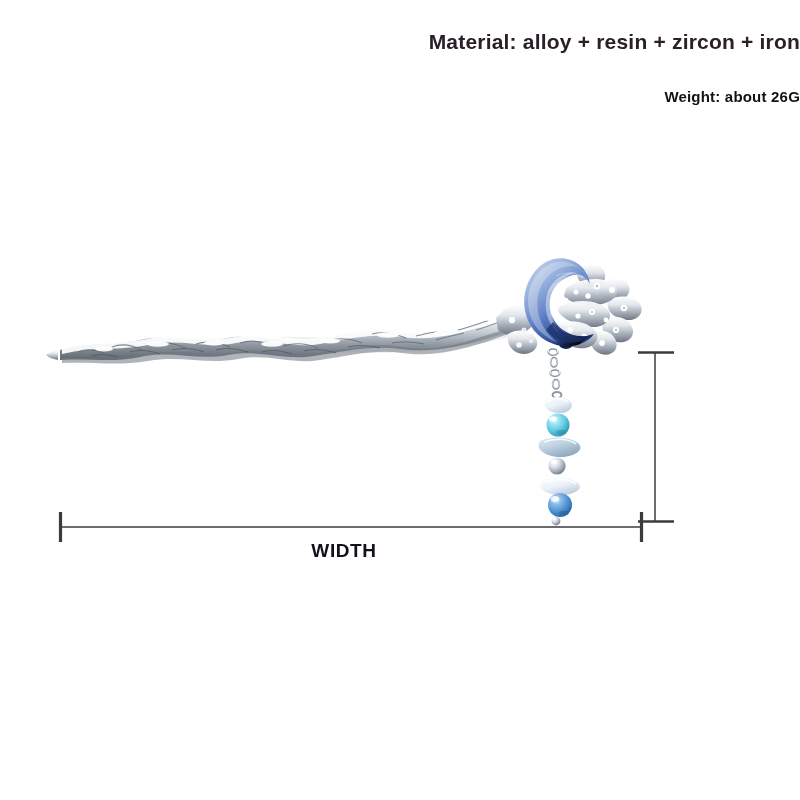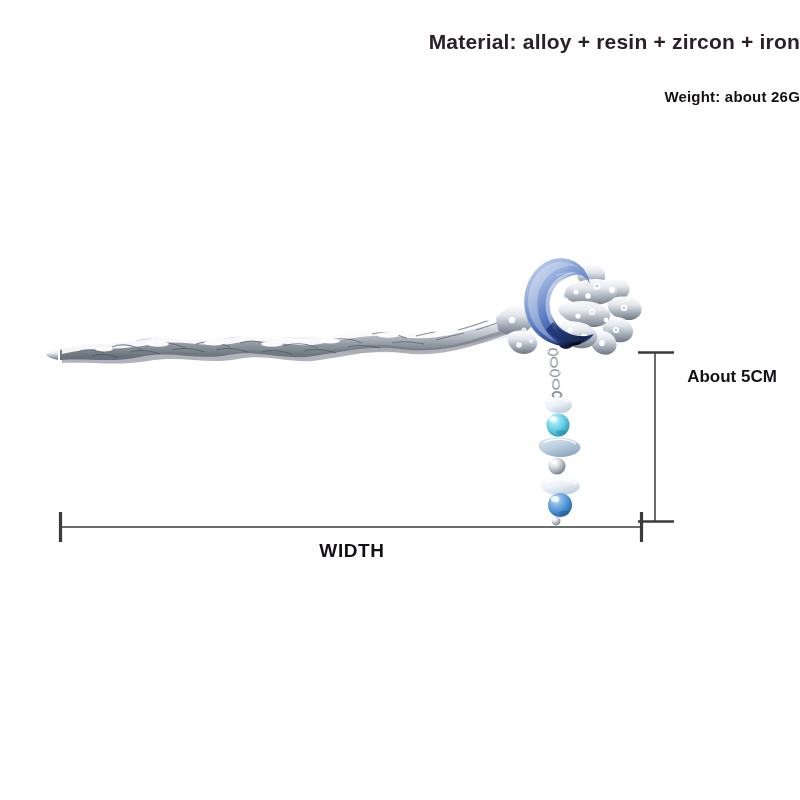--- a/index.html
+++ b/index.html
@@ -62,21 +62,21 @@
     font-weight: bold;
     font-size: 17px;
     line-height: 1.3;
   }
   #length-label {
     left: 672px;
     top: 366px;
     width: 120px;
   }
   #width-label {
-    left: 232px;
+    left: 224px;
     top: 540px;
     width: 240px;
   }
 </style>
 </head>
 <body style="background: rgb(255, 255, 255);">
 
 <svg id="product-figure" viewBox="0 0 800 800" width="800" height="800" xmlns="http://www.w3.org/2000/svg">
   <defs>
 
@@ -359,18 +359,17 @@
     <line x1="638" y1="352.5" x2="674" y2="352.5" stroke-width="2.4"></line>
     <line x1="638" y1="521.5" x2="674" y2="521.5" stroke-width="2.4"></line>
   </g>
 </svg>
 
 <div class="spec-line" id="material-line">Material: alloy + resin + zircon + iron</div>
 
 <div class="spec-line" id="weight-line">Weight: about 26G</div>
 
 <div class="dim-label" id="length-label">
-  <div class="dim-value">About 5CM</div>
 </div>
 
 <div class="dim-label" id="width-label">
   <div class="dim-title">WIDTH</div>
 </div>
 
 </body></html>

